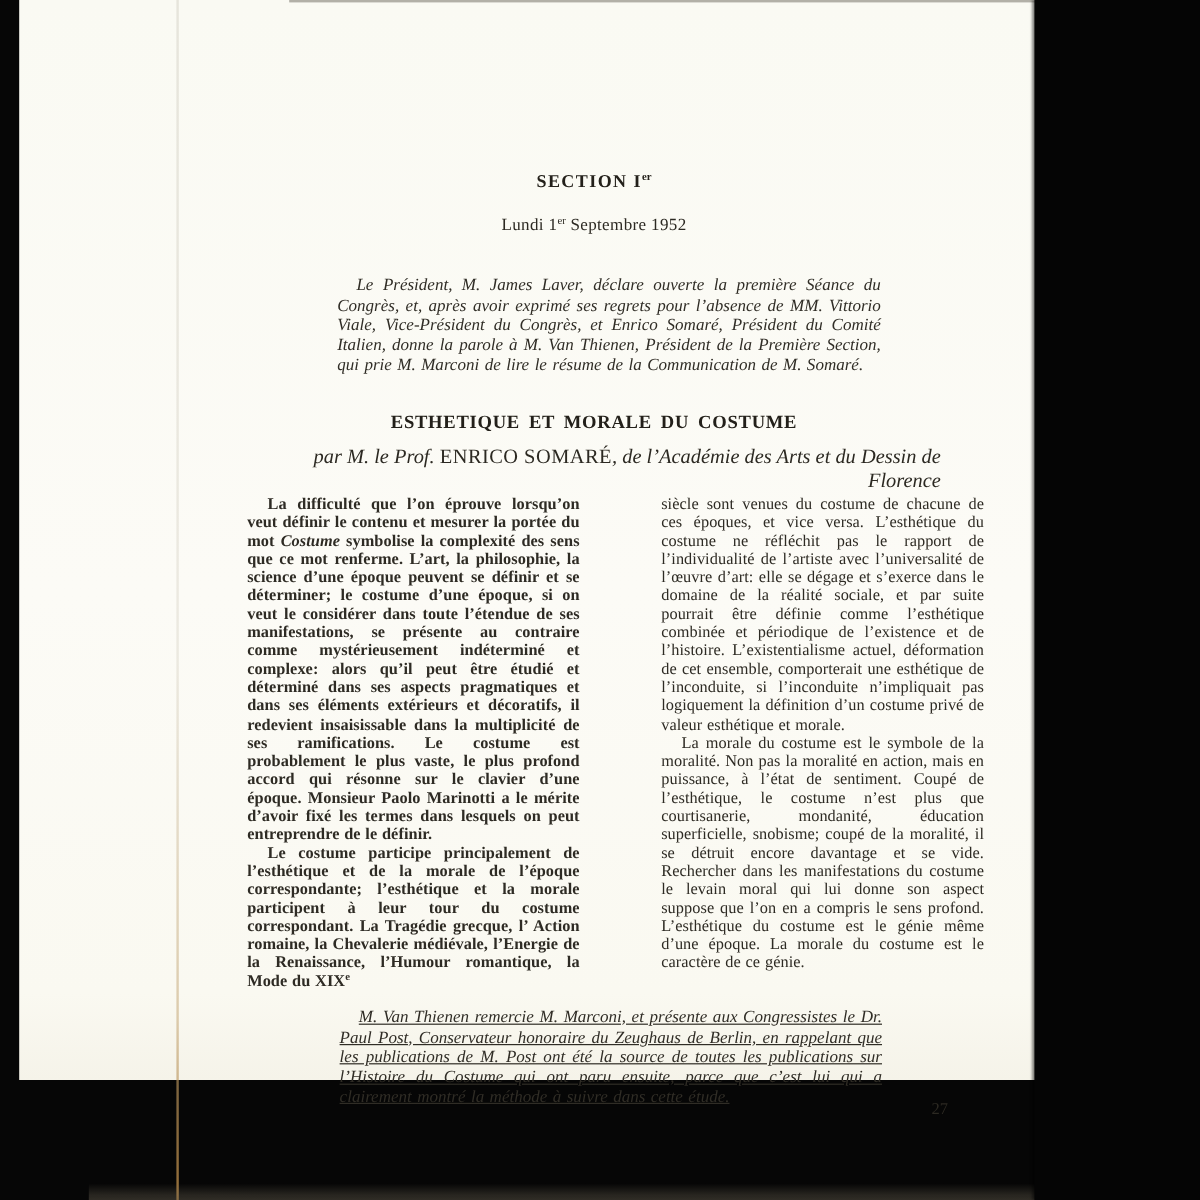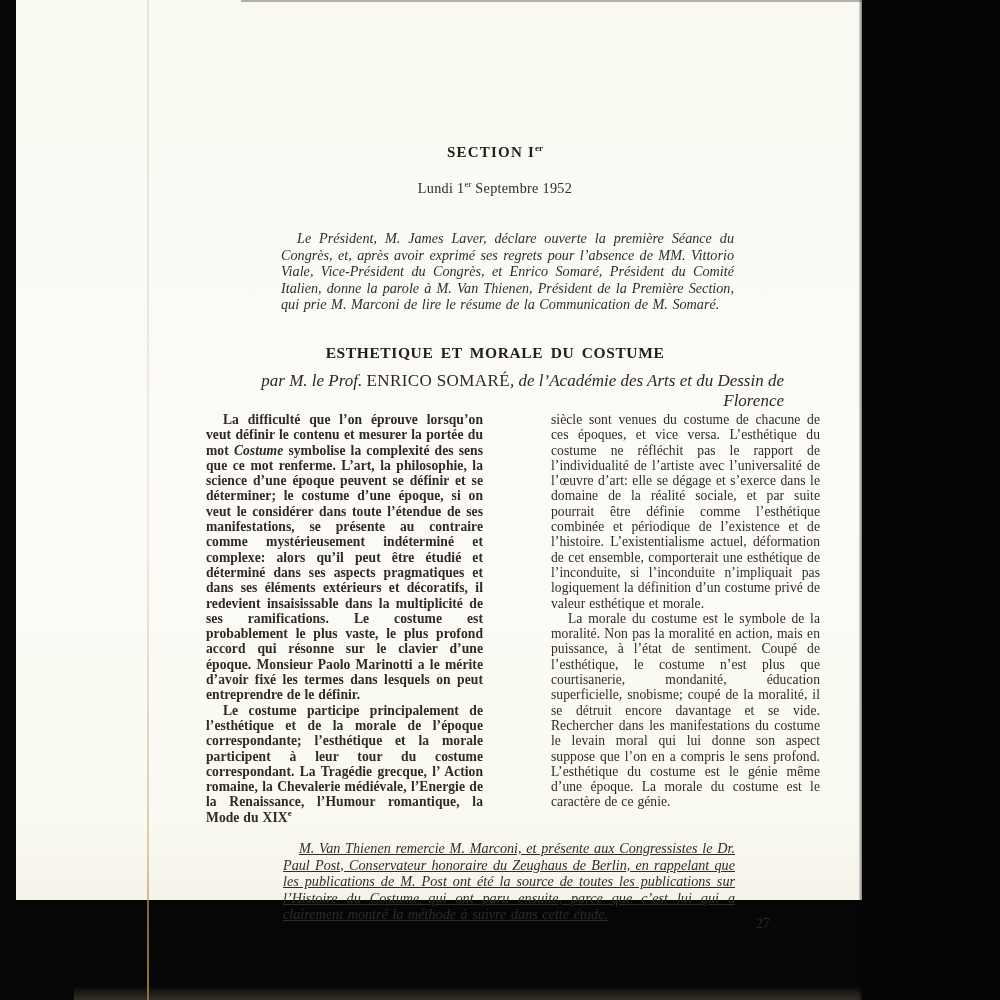--- a/index.html
+++ b/index.html
@@ -57,21 +57,21 @@
     position:absolute; top:412px; text-align:justify;
     font-size:13.6px; line-height:15.3px; color:#2e2b24;
     letter-spacing:.05px; word-spacing:.5px; hyphens:auto;
   }
   .col p { margin:0; text-indent:17px; }
   .col p.noindent { text-indent:0; }
   .col-left  { left:190px; width:277px;font-weight:bold; }
   .col-right { left:499px; width:269px;margin-left:36px; }
   .page-number {
     position:absolute; left:740px; top:916px; width:34px;
-    text-align:left; font-size:13.8px; color:#2c2922;
+    text-align:right; font-size:13.8px; color:#2c2922;
   }
 </style>
 </head>
 <body>
 
 <div class="paper">
 
   <div class="top-edge"></div>
   <div class="fold-line"></div>
 

